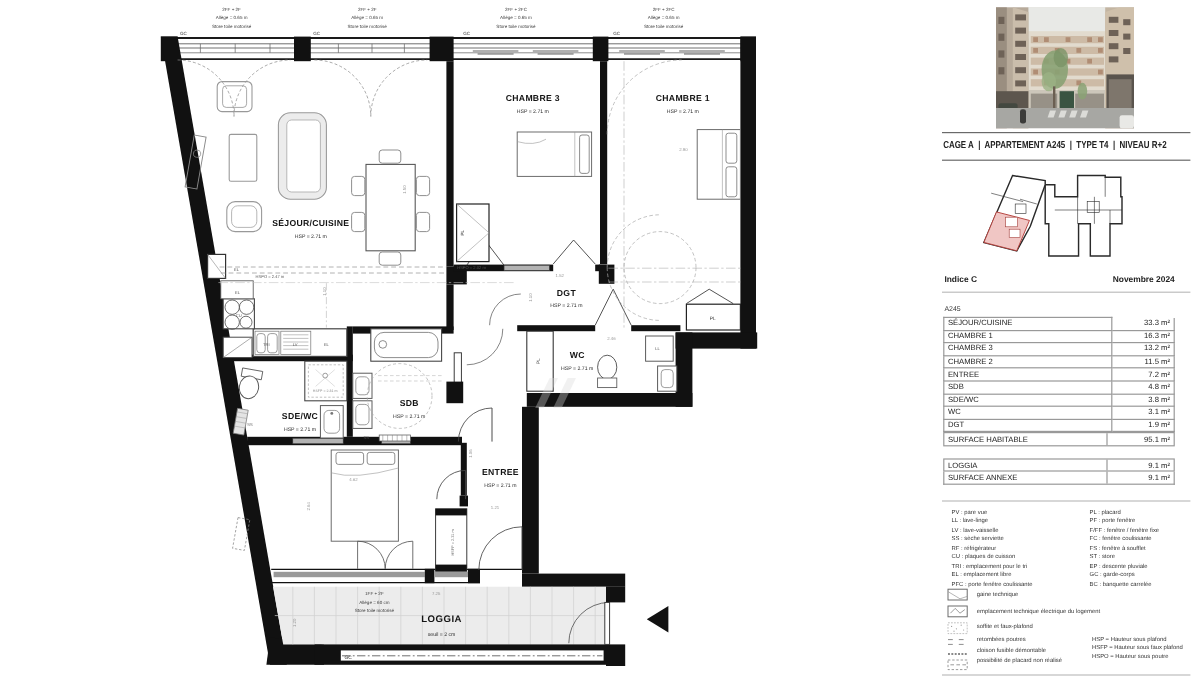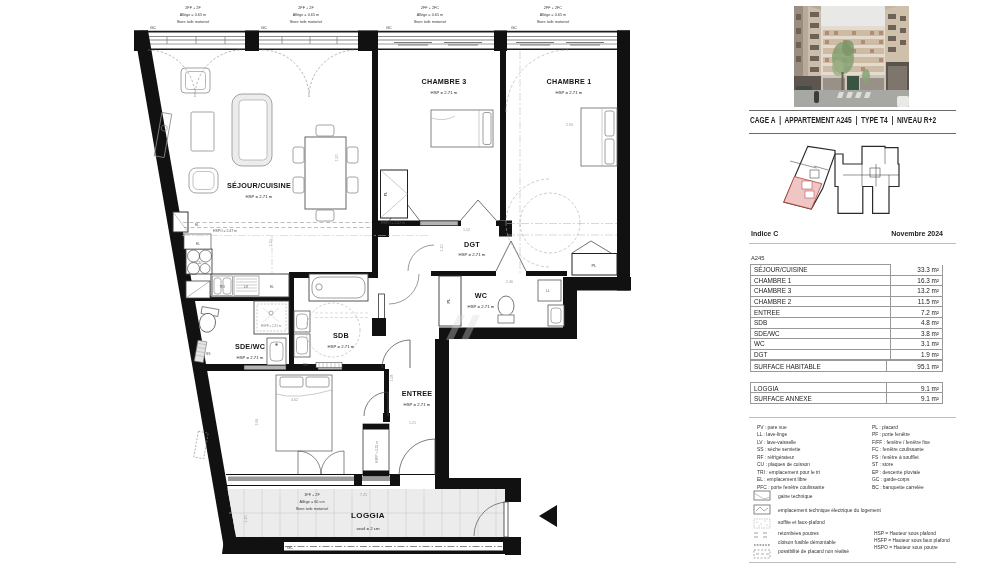--- a/index.html
+++ b/index.html
@@ -1,18 +1,18 @@
 <!DOCTYPE html>
 <html><head>
 <meta charset="utf-8">
 <style>
 html,body{margin:0;padding:0;background:#fff;}
 body{width:1000px;height:568px;position:relative;font-family:"Liberation Sans",sans-serif;overflow:hidden;}
 #plan{position:absolute;left:0;top:0;}
-#side{position:absolute;left:744px;top:0;width:220px;height:484px;}
+#side{position:absolute;left:780px;top:0;width:220px;height:484px;}
 .rule{position:absolute;border-top:1px solid #6a6a6a;}
 .rulelight{position:absolute;border-top:1px solid #bdbdbd;}
 text{font-family:"Liberation Sans",sans-serif;}
 .room{font-weight:bold;font-size:7.2px;fill:#141414;letter-spacing:.25px;}
 .hsp{font-size:4.3px;fill:#2a2a2a;}
 .dim{font-size:3.6px;fill:#9a9a9a;}
 .tiny{font-size:3.4px;fill:#555;}
 .wlab{font-size:3.8px;fill:#3c3c3c;}
 </style>
 </head>

